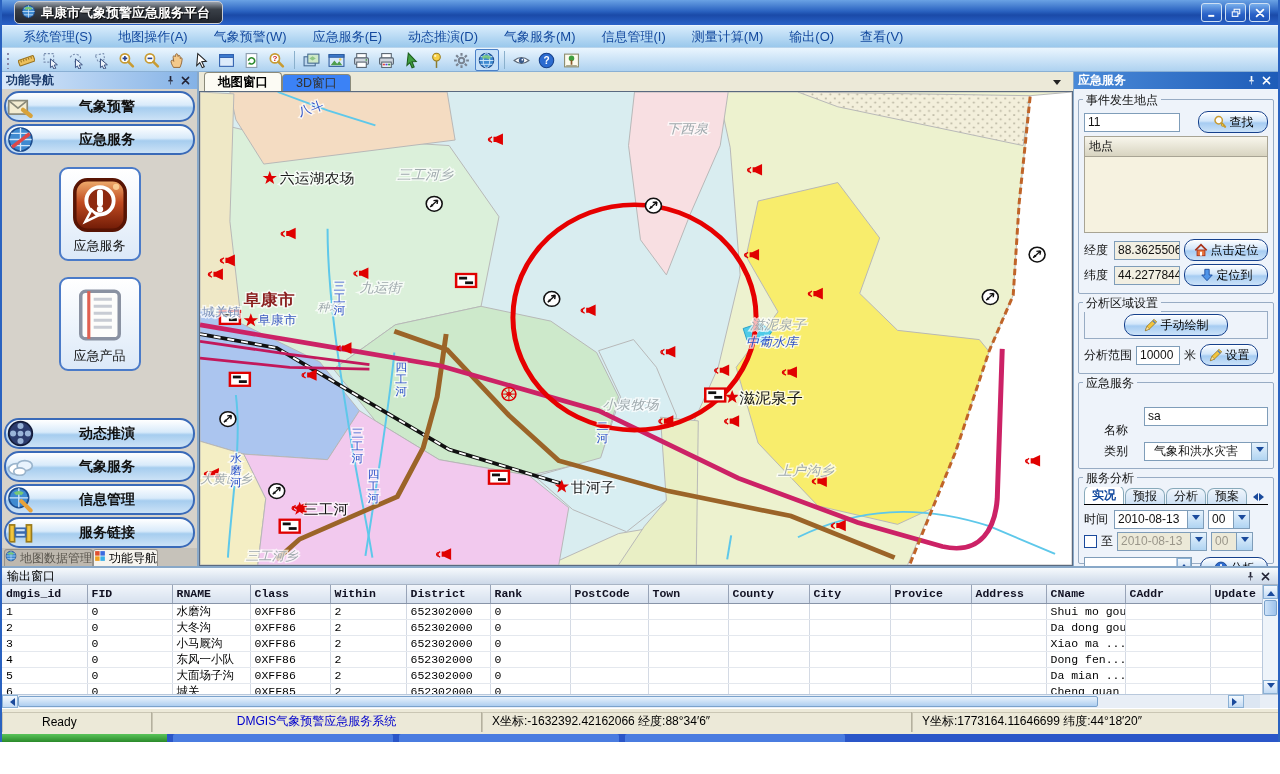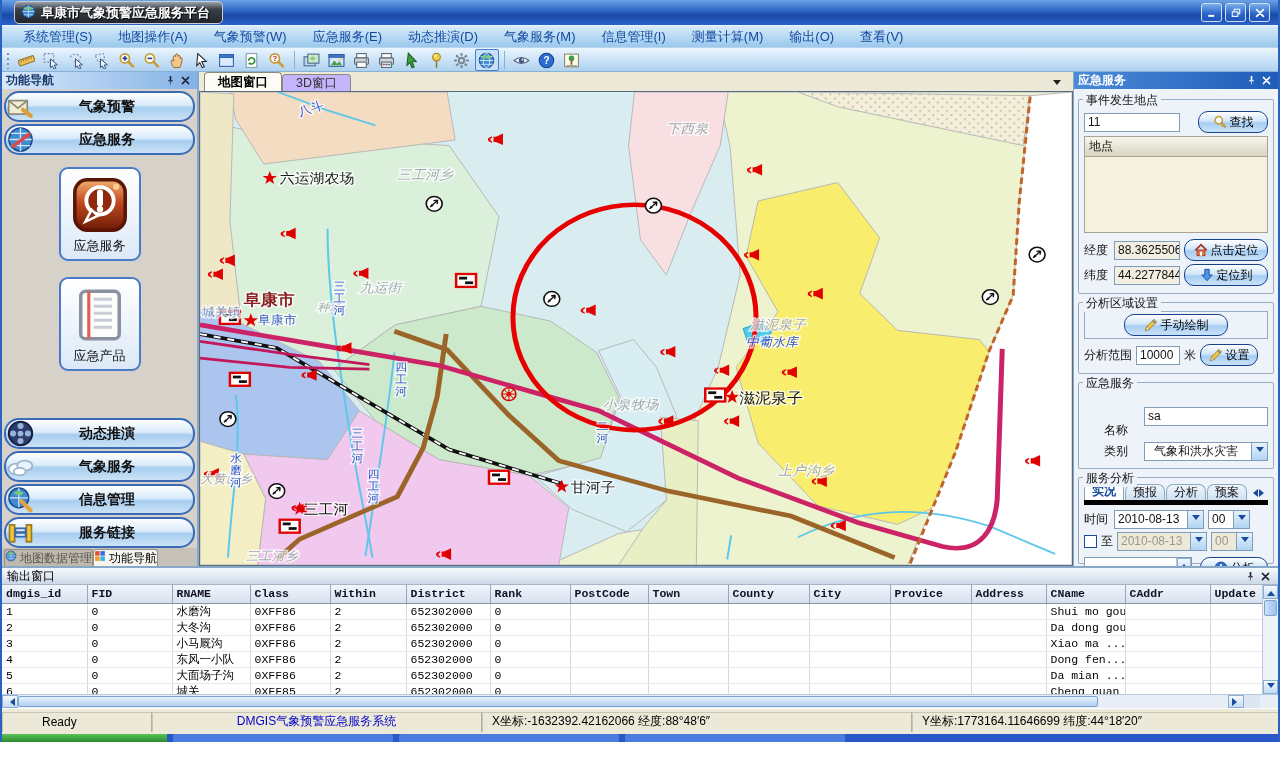--- a/index.html
+++ b/index.html
@@ -53,21 +53,21 @@
   .shortcut .slabel { font-size:13px; margin-top:4px; color:#111; }
   .bottom-tabs { height:18px; flex:none; background:#c6c2ba; display:flex; align-items:flex-end; padding-left:2px; }
   .btab { height:17px; display:flex; align-items:flex-start; gap:3px; padding:0 0; font-size:12px;
     border:1px solid #96928a; border-bottom:none; border-radius:3px 3px 0 0; background:#beb8ae; color:#5a564e; }
   .btab.active { background:#f6f4ee; color:#000; }
   .btab svg { width:12px; height:12px; }
   
   .center { flex:1; display:flex; flex-direction:column; min-width:0; background:#ece9d8; }
   .map-tabbar { height:19px; flex:none; display:flex; align-items:flex-end; padding-left:5px; background:#ece9d8; }
   .mtab { height:17px; padding:0 13px; border:1px solid #8a8a7a; border-bottom:none; border-radius:4px 4px 0 0;
-    background:#c4b5fd; font-size:12.5px; display:flex; align-items:center; color:#333; }
+    background:#3b82f6; font-size:12.5px; display:flex; align-items:center; color:#333; }
   .mtab.active { background:#fcfbf4; font-weight:bold; color:#000; height:19px; z-index:2; }
   .tab-drop { margin-left:auto; margin-right:8px; width:16px; height:14px; display:flex; align-items:center; justify-content:center; }
   .map-wrap { flex:1; min-height:0; border:1px solid #5a6a80; background:#fff; }
   #map { width:100%; height:100%; display:block; }
   
   .right-panel { width:205px; flex:none; display:flex; flex-direction:column; background:#eef3fa;
     border-left:1px solid #88a8c8; font-size:12px; color:#111; }
   .right-panel .panel-header { background:linear-gradient(90deg,#4a8ad8,#1e5cb8); color:#fff; }
   .right-panel .ph-btn { color:#fff; }
   .rp-body { flex:1; min-height:0; padding:6px 4px 2px; display:flex; flex-direction:column; gap:8px; overflow:hidden; }
@@ -86,21 +86,21 @@
   .combo .val { padding:0 3px; line-height:17px; overflow:hidden; white-space:nowrap; flex:1; font-size:12px; }
   .combo .drop { width:16px; flex:none; background:linear-gradient(#e6f2fc,#b0d4f2); border-left:1px solid #7f9db9;
     display:flex; align-items:center; justify-content:center; }
   .combo.disabled { background:#ece9d8; }
   .combo.disabled .val { color:#9a968a; }
   .tri-down { width:0; height:0; border:4px solid transparent; border-top:5px solid #1a4a9c; margin-top:5px; }
   .cb { width:13px; height:13px; border:1px solid #1a4a9c; background:#fff; flex:none; }
   .list-header { background:linear-gradient(#f8f6ec,#d8d4c0); border:1px solid #a8a494; padding:1px 4px; font-size:12px; }
   .place-list { background:#f6f2e0; border:1px solid #a8a494; border-top:none; height:76px; }
   .sunken-box { border:1px solid #98acc4; height:28px; display:flex; align-items:center; justify-content:center; }
-  .sa-tabs { display:flex; align-items:flex-end; height:19px; margin-bottom:5px; border-bottom:5px solid #000000; }
+  .sa-tabs { display:flex; align-items:flex-end; height:19px; margin-bottom:5px; border-bottom:1px solid #000000; }
   .satab { padding:0 7px; height:16px; border:1px solid #8ab; border-bottom:none; border-radius:7px 7px 0 0;
     background:linear-gradient(#f0f6fc,#cde0f4); font-size:12px; display:flex; align-items:center; margin-right:1px; white-space:nowrap; }
   .satab.active { background:#fff; font-weight:bold; color:#13499e; height:19px; }
   .sa-arr { width:11px; height:14px; display:flex; align-items:center; justify-content:center; margin-left:1px; }
   .tri-l { width:0; height:0; border:4px solid transparent; border-right:5px solid #1a4a9c; }
   .tri-r { width:0; height:0; border:4px solid transparent; border-left:5px solid #1a4a9c; }
   .item-list { border:1px solid #7f9db9; background:#fff; width:108px; height:50px; display:flex;gap:32px; }
   .il-items { flex:1; overflow:hidden; }
   .il-items div { font-size:12px; line-height:14px; padding:0 2px; white-space:nowrap; }
   .il-sb { width:15px; flex:none; background:#eaf2fa; border-left:1px solid #b8c8dc; display:flex; flex-direction:column; }
@@ -1123,21 +1123,21 @@
       <span class="hs-btn">
           <span class="tri-r"></span>
         </span>
       <span class="hs-corner"></span>
     </div>
   </div>
 
   <div class="statusbar">
     <span class="sb-cell sb-ready">Ready</span>
     <span class="sb-cell sb-sys">DMGIS气象预警应急服务系统</span>
-    <span class="sb-cell sb-x">X坐标:-1632392.42162066 经度:88°48′6″</span>
+    <span class="sb-cell sb-x">X坐标:-1632392.42162066 经度:88°34′6″</span>
     <span class="sb-cell sb-y">Y坐标:1773164.11646699 纬度:44°18′20″</span>
   </div>
 
   <div class="taskbar">
     <span class="tk-start"></span>
     <span class="tk-body">
         <span class="tk-seg"></span>
       <span class="tk-seg"></span>
       <span class="tk-seg"></span>
       </span>

